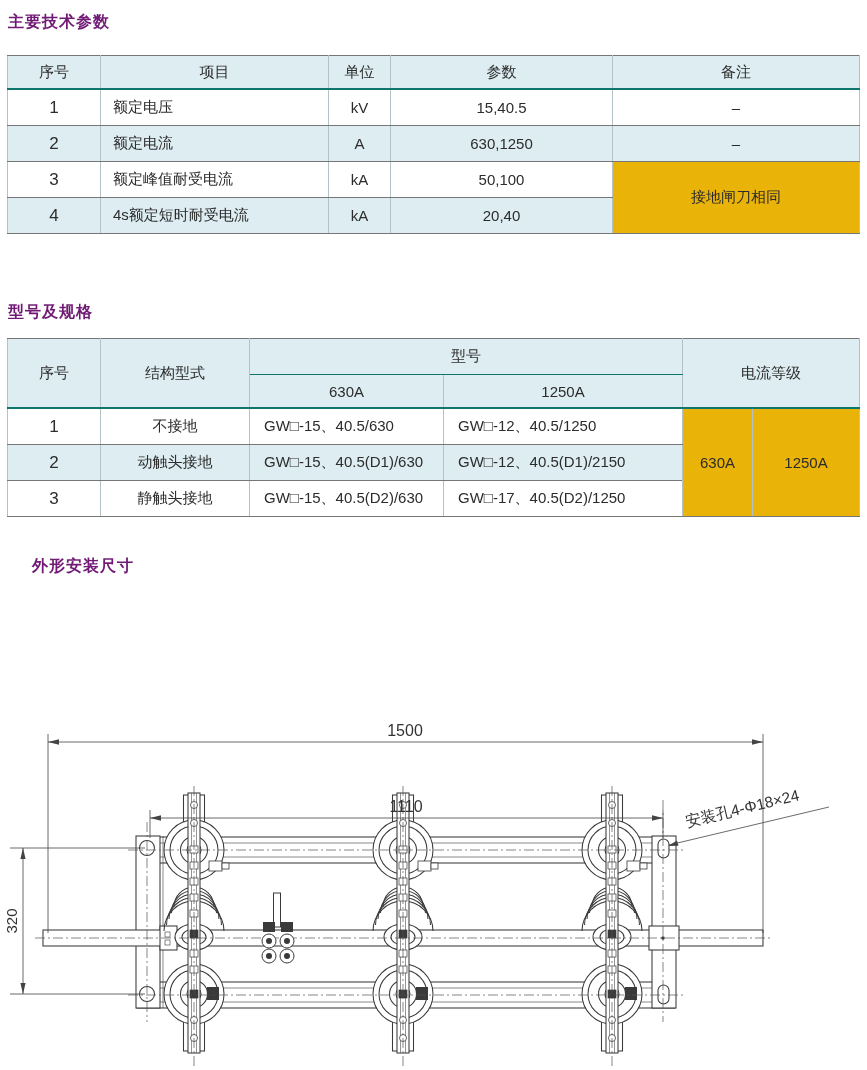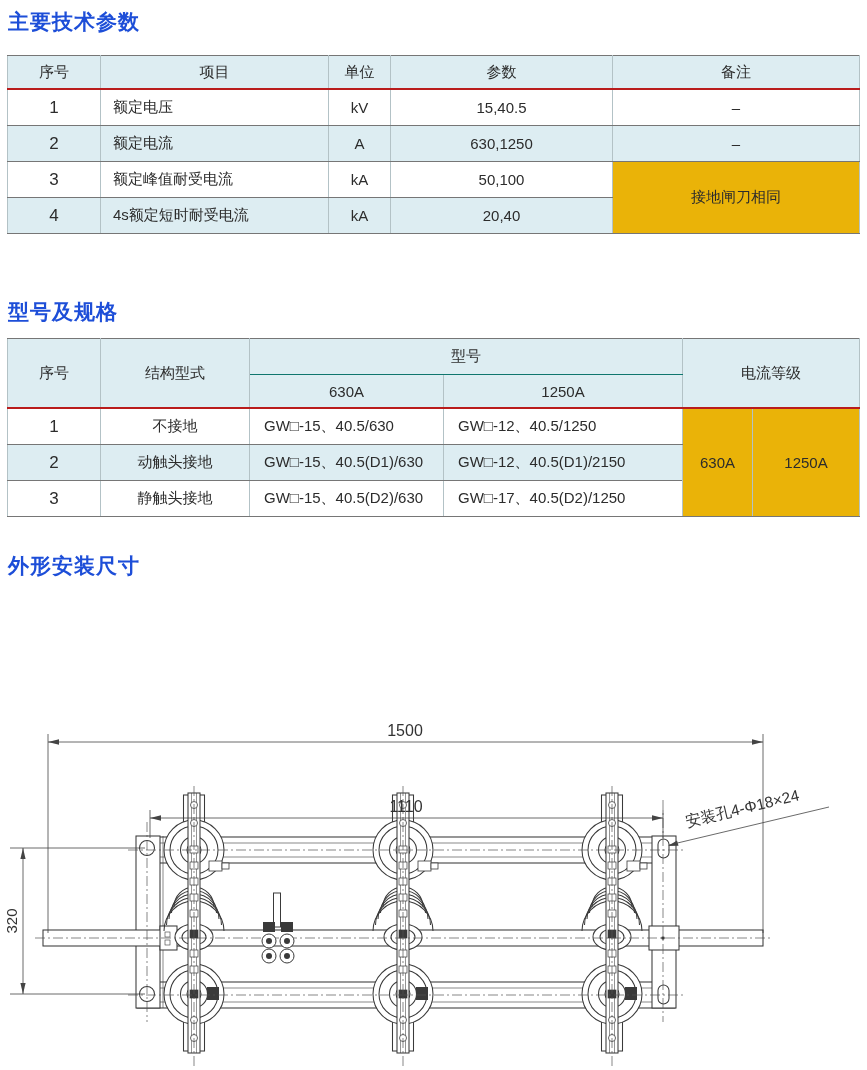--- a/index.html
+++ b/index.html
@@ -1,28 +1,28 @@
 <!DOCTYPE html>
 <html><head>
 <meta charset="utf-8">
 <style>
   html,body{margin:0;padding:0;background:#fff;}
   body{font-family:"Liberation Sans","DejaVu Sans",sans-serif;color:#2c2c2c;}
   #page{position:relative;width:867px;height:1070px;background:#fff;overflow:hidden;}
-  .sec-title{position:absolute;left:8px;font-size:21px;line-height:26px;font-weight:600;color:#1d4ed8;letter-spacing:1px;}
+  .sec-title{position:absolute;left:8px;font-size:16px;line-height:26px;font-weight:600;color:#701a75;letter-spacing:1px;}
   #title-params{top:9px;}
   #title-models{top:299px;}
-  #title-drawing{top:553px;}
+  #title-drawing{top:553px;margin-left:24px;}
 
   table.tbl{position:absolute;left:7px;border-collapse:collapse;table-layout:fixed;width:852px;border:1px solid #7d7d7d;}
   #table-params{top:55px;}
   #table-models{top:338px;}
   .tbl td,.tbl th{border:1px solid #b3c2c6;border-top:1px solid #767676;border-bottom:1px solid #767676;
       font-weight:normal;font-size:15px;text-align:center;vertical-align:middle;padding:0;overflow:hidden;white-space:nowrap;}
-  .tbl thead th{background:#ddedf2;border-bottom:2px solid #b91c1c;height:32px;}
+  .tbl thead th{background:#ddedf2;border-bottom:2px solid #0f766e;height:32px;}
   #table-models thead tr.hdr1 th{height:35px;}
   #table-models thead tr.hdr2 th{height:32px;}
   #table-models thead th.sub-top{border-bottom:1px solid #0f766e;}
   .tbl tbody td{height:35px;background:#fff;}
   .tbl tbody tr.tint td{background:#ddedf2;}
   .tbl tbody td.white{background:#eab308;}
   td.c-no{font-size:17px;}
   td.c-left{text-align:left;padding-left:12px;}
   td.c-model{text-align:left;padding-left:14px;}
   svg text{font-family:"Liberation Sans","DejaVu Sans",sans-serif;}

